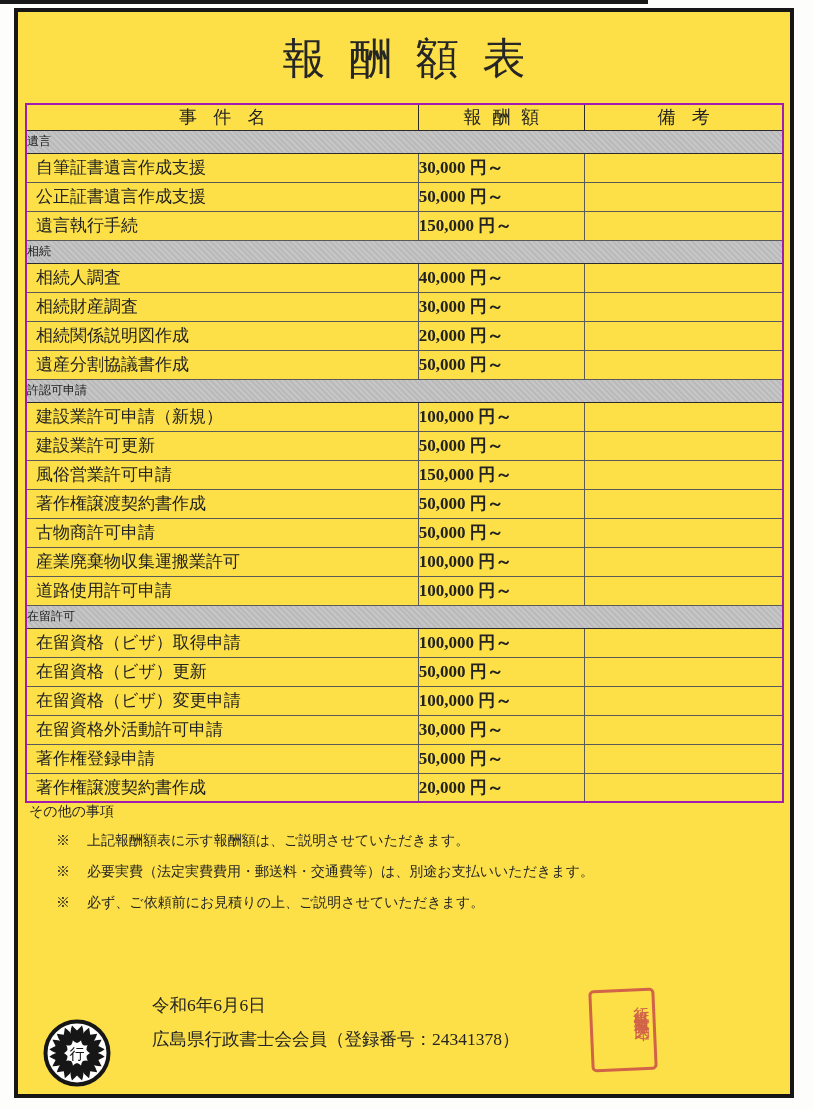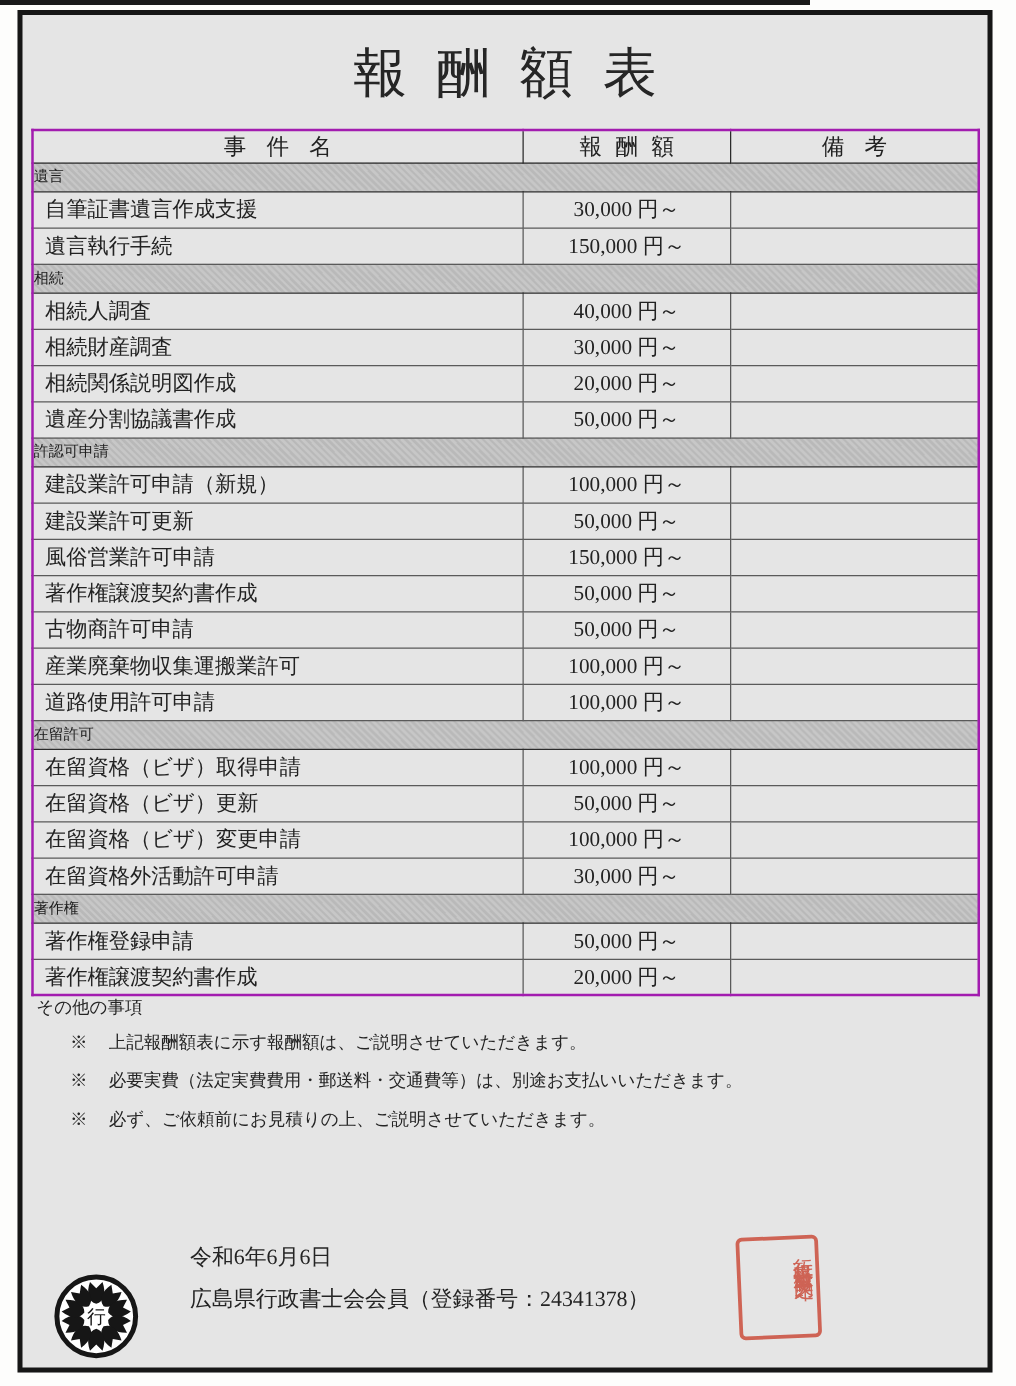--- a/index.html
+++ b/index.html
@@ -14,21 +14,21 @@
   .scan-edge {
     position: absolute; top: 0; left: 0;
     width: 648px; height: 4px;
     background: #191919;
   }
   .doc-frame {
     position: absolute;
     left: 14px; top: 8px;
     width: 780px; height: 1090px;
     border: 4px solid #161616;
-    background: #e5e5e5;
+    background: #fde047;
   }
   .doc-title {
     text-align: center;
     margin-top: 18px;
     font-size: 43px;
     font-weight: 500;
     color: #262626;
   }
   .doc-title span { letter-spacing: 0.55em; padding-left: 0.55em; }
   .doc-subtitle {
@@ -68,21 +68,21 @@
       repeating-linear-gradient(45deg, rgba(120,120,120,.18) 0 2px, rgba(0,0,0,0) 2px 4px),
       #c7c7c7;
     text-align: left;
     border-color: #2b2b2b;
     font-size: 12px;
     color: #1c1c1c;
     margin-top: 44px;
   }
   tr.data-row { height: 29px; }
   td.cell-item { text-align: left; padding-left: 9px; border-color: #5a5a5a; }
-  td.cell-fee  { text-align: center; border-color: #5a5a5a; }
+  td.cell-fee  { border-color: #5a5a5a; font-weight: bold; }
   td.cell-note { border-color: #5a5a5a; }
   .notes {
     margin: 0 0 0 11px;
     font-size: 14px;
     color: #242424;
   }
   .notes-heading { margin-bottom: 6px; }
   .note-row { padding-left: 27px; margin-top: 9px; line-height: 22px; }
   .note-marker { margin-right: 17px; }
   .footer-area {
@@ -146,20 +146,25 @@
     <tbody>
       <tr class="section-row">
         <td colspan="3">遺言</td>
       </tr>
       <tr class="data-row">
         <td class="cell-item">自筆証書遺言作成支援</td>
         <td class="cell-fee">30,000 円～</td>
         <td class="cell-note"></td>
       </tr>
       <tr class="data-row">
+        <td class="cell-item">公正証書遺言作成支援</td>
+        <td class="cell-fee">50,000 円～</td>
+        <td class="cell-note"></td>
+      </tr>
+      <tr class="data-row">
         <td class="cell-item">遺言執行手続</td>
         <td class="cell-fee">150,000 円～</td>
         <td class="cell-note"></td>
       </tr>
 
       <tr class="section-row">
         <td colspan="3">相続</td>
       </tr>
       <tr class="data-row">
         <td class="cell-item">相続人調査</td>
@@ -238,23 +243,20 @@
         <td class="cell-item">在留資格（ビザ）変更申請</td>
         <td class="cell-fee">100,000 円～</td>
         <td class="cell-note"></td>
       </tr>
       <tr class="data-row">
         <td class="cell-item">在留資格外活動許可申請</td>
         <td class="cell-fee">30,000 円～</td>
         <td class="cell-note"></td>
       </tr>
 
-      <tr class="section-row">
-        <td colspan="3">著作権</td>
-      </tr>
       <tr class="data-row">
         <td class="cell-item">著作権登録申請</td>
         <td class="cell-fee">50,000 円～</td>
         <td class="cell-note"></td>
       </tr>
       <tr class="data-row">
         <td class="cell-item">著作権譲渡契約書作成</td>
         <td class="cell-fee">20,000 円～</td>
         <td class="cell-note"></td>
       </tr>

